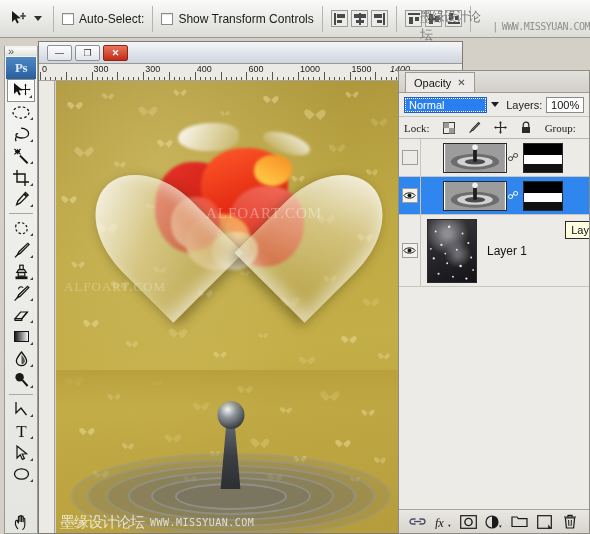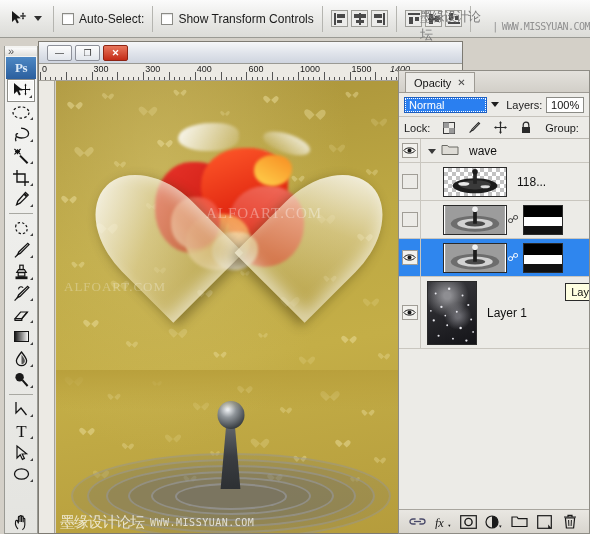--- a/index.html
+++ b/index.html
@@ -257,21 +257,21 @@
   .dd-arrow { width: 0; height: 0; border-left: 4px solid transparent;
     border-right: 4px solid transparent; border-top: 5px solid #1e1e1e; }
   .lbl-small { font-size: 11px; color: #1a1a1a; white-space: nowrap; }
   .num-field {
     border: 1px solid #8b8b86; background: #fff; height: 16px; width: 40px;
     font-size: 11px; display: flex; align-items: center; justify-content: center;
     color: #111;
   }
   #lp-lock {
     height: 22px; display: flex; align-items: center; gap: 13px;
-    padding: 0 5px; border-bottom: 1px solid #b9b6af;
+    padding: 0 5px; border-bottom: 1px solid #b9b6af; font-family: Liberation Serif, serif;
   }
   .lockicon { width: 14px; height: 14px; display: flex; align-items: center;
     justify-content: center; }
   #lp-list { flex: 1; overflow: hidden; position: relative; background: #ecebe7; }
   .layer-row {
     position: relative; display: flex; align-items: center;
     border-bottom: 1px solid #c9c6bf; height: 38px;
   }
   .layer-row.group-row { height: 24px; }
   .layer-row.selected { background: #2f86ee; }
@@ -829,59 +829,21 @@
       </span>
 
       <span class="lbl-small" style="margin-left:auto">Group:</span>
       <div class="num-field">
         <span>100%</span>
       </div>
     </div>
 
     <div id="lp-list">
 
-      <div class="layer-row group-row">
-        <div class="eye-cell">
-          <span class="eye-box">
-            <svg width="13" height="9" viewBox="0 0 13 9">
-              <path d="M0.8 4.5 C3 1 10 1 12.2 4.5 C10 8 3 8 0.8 4.5 Z" fill="none" stroke="#1a1a1a" stroke-width="1"></path>
-              <circle cx="6.5" cy="4.5" r="2" fill="#1a1a1a"></circle>
-            </svg>
-          </span>
-        </div>
-        <span class="group-arrow">
-          <svg width="10" height="8" viewBox="0 0 10 8">
-              <path d="M1 2 L9 2 L5 7 Z" fill="#3a3a3a"></path>
-            </svg>
-        </span>
-        <span class="folder-ico">
-          <svg width="18" height="13" viewBox="0 0 18 13">
-            <path d="M1 2.5 L6.5 2.5 L7.8 4 L17 4 L17 11.5 L1 11.5 Z" fill="#dedcd6" stroke="#6a6a64" stroke-width="1"></path>
-          </svg>
-        </span>
-        <span class="layer-name">wave</span>
-      </div>
-
-      <div class="layer-row">
-        <div class="eye-cell">
-          <span class="eye-box off"></span>
-        </div>
-        <div class="thumb-box" style="margin-left:22px">
-          <div class="checker"></div>
-          <svg class="mini-splash" viewBox="0 0 64 30">
-            <ellipse cx="32" cy="19" rx="24" ry="8" fill="#1d1d1d"></ellipse>
-            <ellipse cx="32" cy="18" rx="17" ry="5" fill="#3a3a3a"></ellipse>
-            <ellipse cx="20" cy="17" rx="6" ry="2" fill="#e8e8e8"></ellipse>
-            <ellipse cx="43" cy="20" rx="5" ry="1.6" fill="#dcdcdc"></ellipse>
-            <rect x="30" y="5" width="4" height="12" fill="#242424"></rect>
-            <circle cx="32" cy="4" r="3" fill="#1a1a1a"></circle>
-          </svg>
-        </div>
-        <span class="layer-name">118...</span>
-      </div>
+
 
       <div class="layer-row">
         <div class="eye-cell">
           <span class="eye-box off"></span>
         </div>
         <div class="thumb-box" style="margin-left:22px">
           <svg class="mini-splash" viewBox="0 0 64 30">
             <rect width="64" height="30" fill="#9c9c9c"></rect>
             <ellipse cx="32" cy="19" rx="26" ry="8.5" fill="#6d6d6d"></ellipse>
             <ellipse cx="32" cy="19" rx="19" ry="5.5" fill="#d2d2d2"></ellipse>

